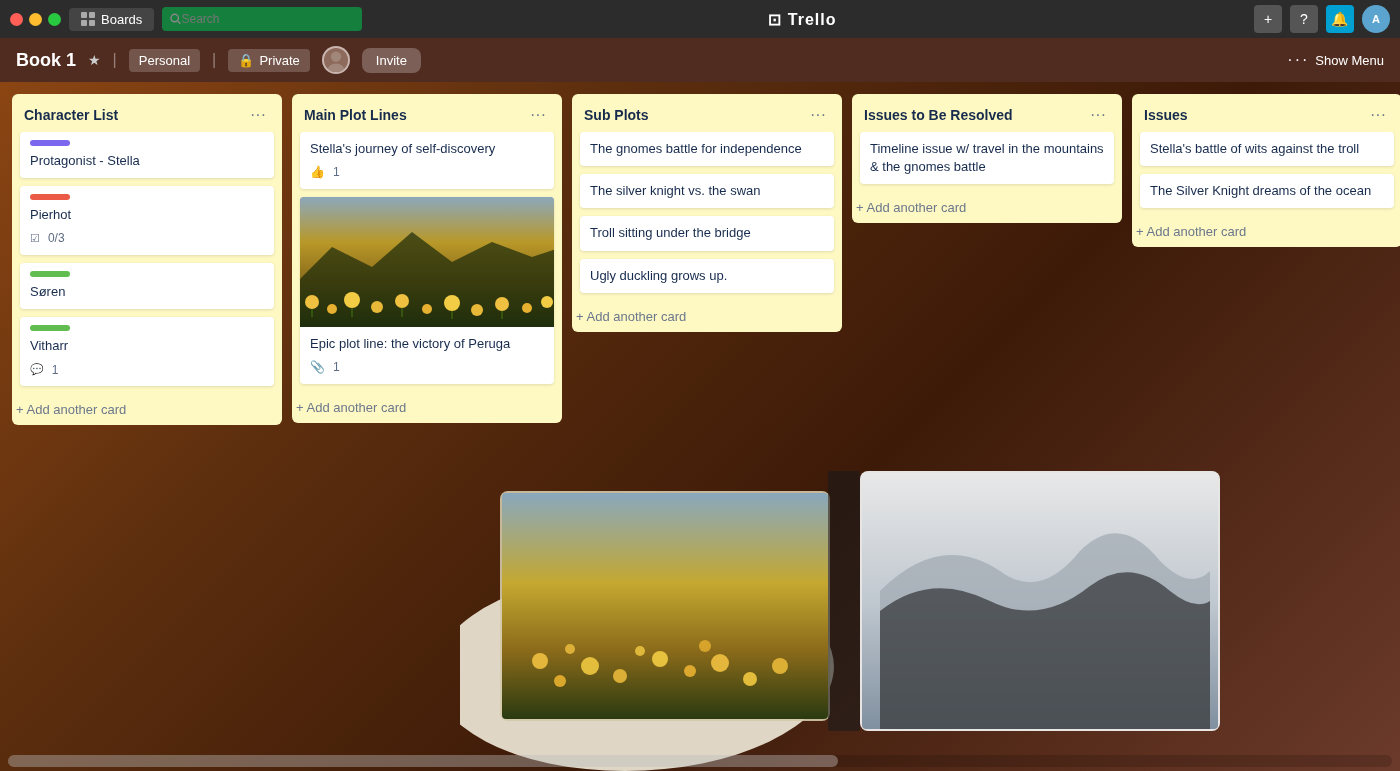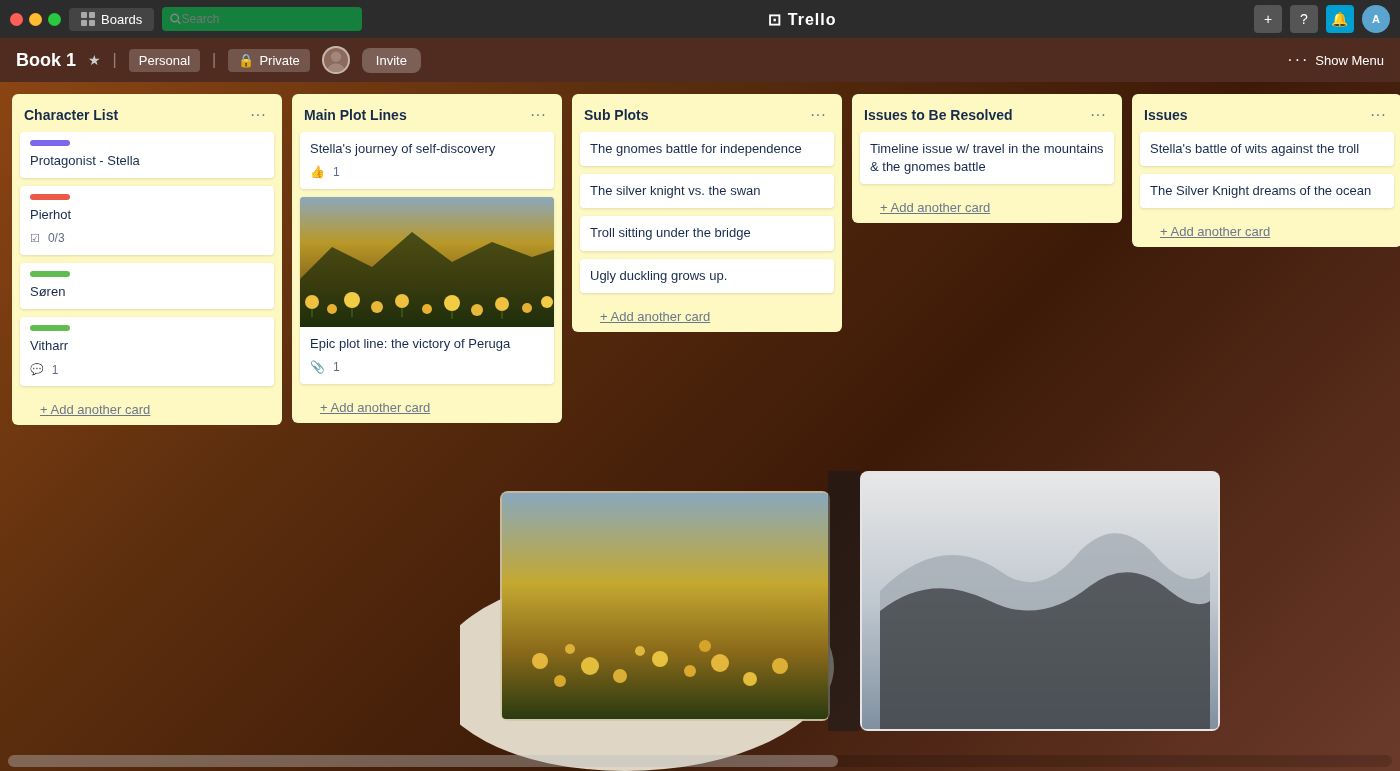--- a/index.html
+++ b/index.html
@@ -233,29 +233,28 @@
     }
     .card-img-flowers {
       background: linear-gradient(180deg, #87a0b0 0%, #5a7a8a 20%, #c8a82e 50%, #a87e20 70%, #2d3a1e 90%);
       height: 130px;
       border-radius: 4px 4px 0 0;
       position: relative;
       overflow: hidden;
     }
     
     .add-card-btn {
-      padding: 8px 28px;
+      padding: 8px 4px;
       color: #6b778c;
       font-size: 13px;
       cursor: pointer;
       border-radius: 0 0 6px 6px;
       display: flex;
       align-items: center;
       gap: 4px;
-      text-decoration: underline;
     }
 
     
     #columns-wrapper::-webkit-scrollbar { height: 8px; }
     #columns-wrapper::-webkit-scrollbar-track { background: rgba(0,0,0,0.1); border-radius: 4px; }
     #columns-wrapper::-webkit-scrollbar-thumb { background: rgba(255,255,255,0.3); border-radius: 4px; }
 
     
     #bg-book {
       position: absolute;

